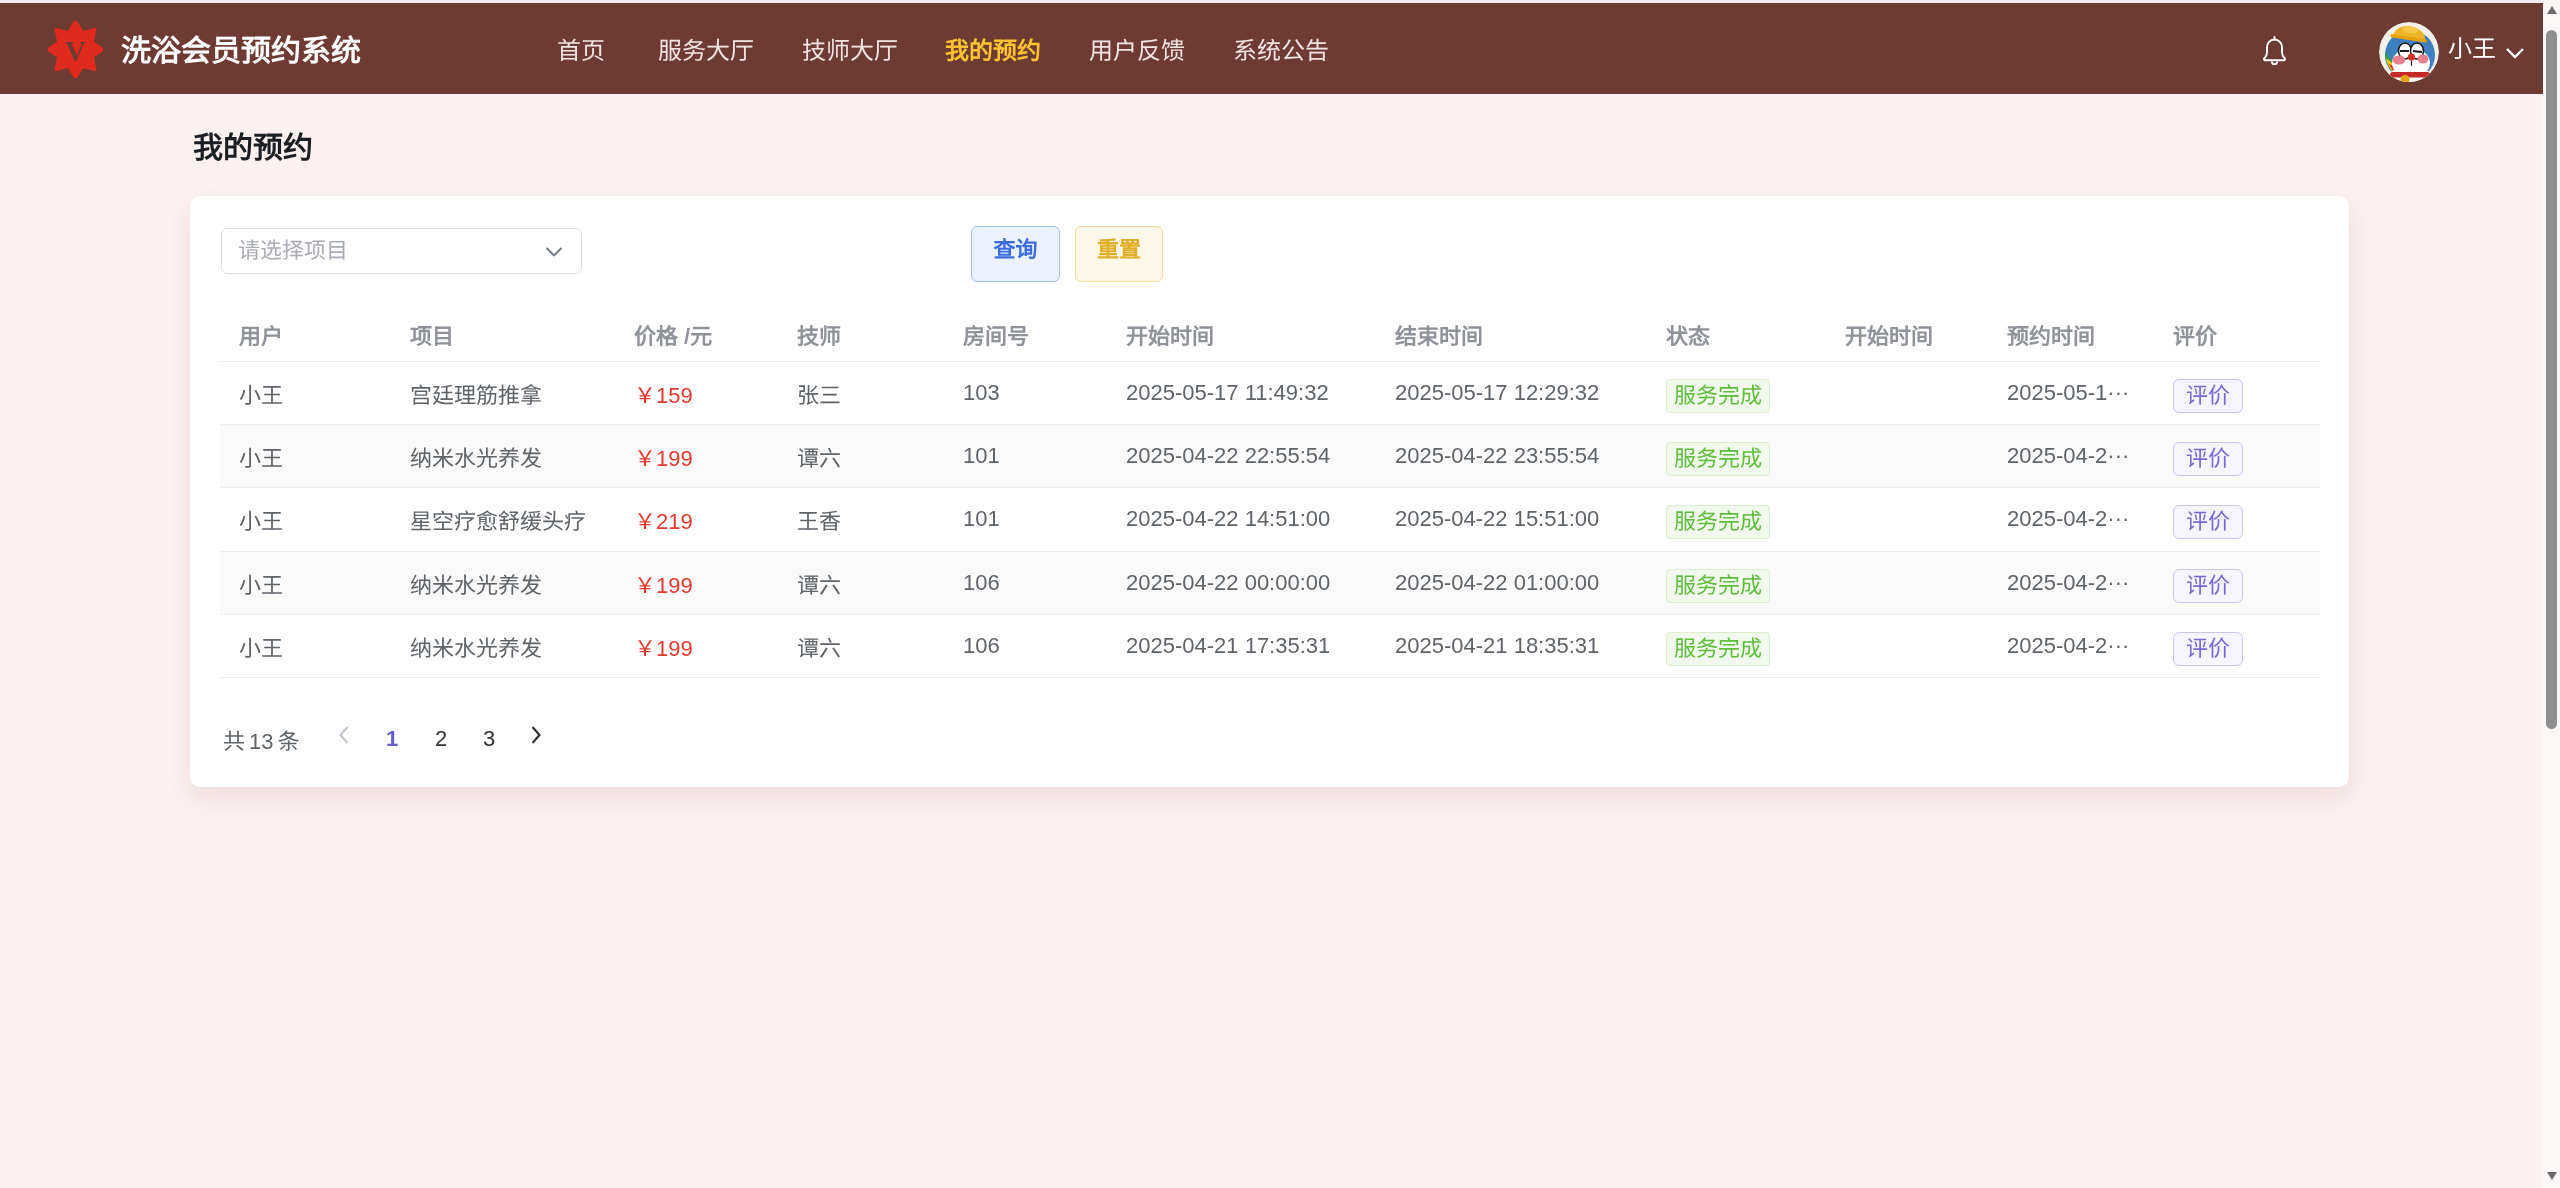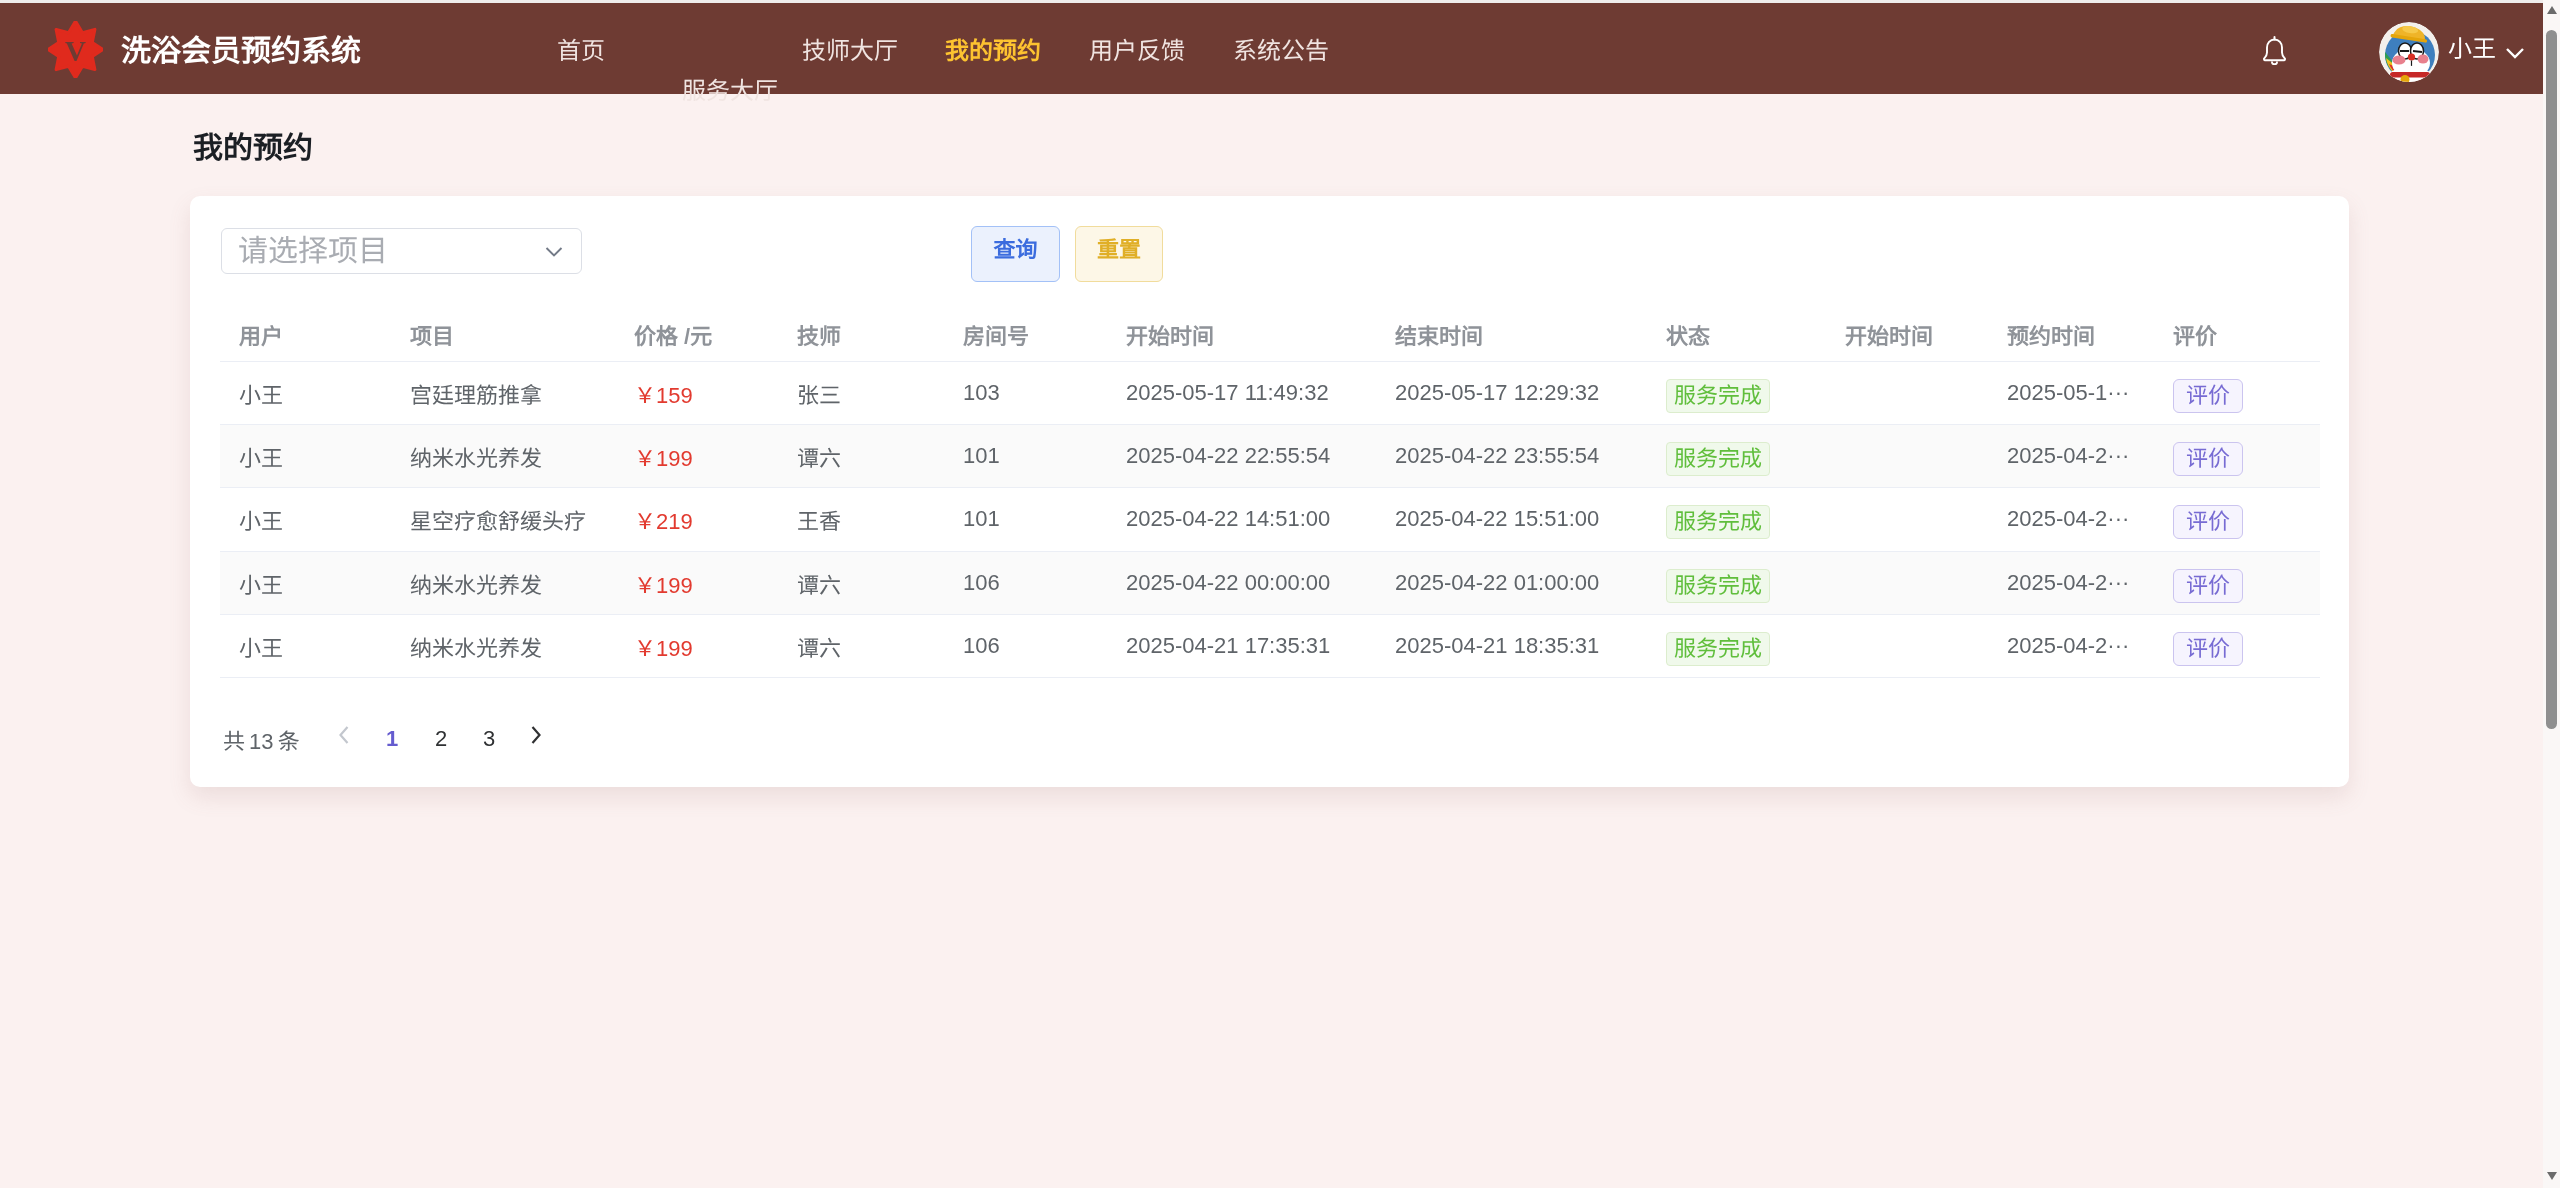--- a/index.html
+++ b/index.html
@@ -13,21 +13,21 @@
   .navlink { position:absolute; top:28px; font-size:24px; color:#F0E4E1; white-space:nowrap; }
   .navlink.active { color:#FDC330; font-weight:bold; }
   .bell { position:absolute; left:2262px; top:33px; }
   .avatar { position:absolute; left:2379px; top:19px; width:60px; height:60px; border-radius:50%; overflow:hidden; }
   .uname { position:absolute; left:2448px; top:26px; font-size:24px; color:#FFFFFF; }
   .uchev { position:absolute; left:2504px; top:43px; }
 
   h1.title { position:absolute; left:193px; top:123px; font-size:30px; font-weight:bold; color:#1B1F24; }
   .card { position:absolute; left:190px; top:196px; width:2159px; height:591px; background:#fff; border-radius:10px; box-shadow:0 10px 22px rgba(150,100,100,0.14); }
 
-  .sel { position:absolute; top:32px; height:46px; background:#fff; border:1px solid #DCDFE6; border-radius:6px; font-size:30px; color:#A9ACB2; line-height:44px; padding-left:16px; }
+  .sel { position:absolute; top:32px; height:46px; background:#fff; border:1px solid #DCDFE6; border-radius:6px; font-size:22px; color:#A9ACB2; line-height:44px; padding-left:16px; }
   .sel1 { left:31px; width:361px; }
   .sel2 { left:406px; width:363px; }
   .selchev { position:absolute; top:17px; }
   .btn { position:absolute; top:30px; height:56px; border-radius:6px; font-size:22px; font-weight:bold; text-align:center; line-height:46px; }
   .btnq { left:781px; width:89px; background:#EBF1FD; border:1px solid #A3C1F7; color:#3B6CDE; }
   .btnr { left:885px; width:88px; background:#FDF7E7; border:1px solid #F1DC9C; color:#E0AF27; }
 
   table.tbl { position:absolute; left:30px; top:112px; width:2100px; border-collapse:collapse; table-layout:fixed; }
   .tbl th { height:53px; font-size:22px; color:#8F9399; font-weight:bold; text-align:left; padding:0 0 0 12px; border-bottom:1px solid #EBEEF5; white-space:nowrap; }
   .tbl td { height:63.4px; font-size:22px; color:#5F6469; text-align:left; padding:0 0 0 12px; border-bottom:1px solid #EBEEF5; white-space:nowrap; overflow:hidden; }
@@ -51,21 +51,21 @@
 <body>
 <div class="page">
   <div class="topstrip"></div>
   <div class="navbar">
     <svg class="logo" viewBox="0 0 55 57">
       <path d="M27.5 0.1 L34.5 11.7 L46.9 8.4 L44.3 21.5 L54.9 28.5 L44.3 35.5 L46.9 48.6 L34.5 45.3 L27.5 56.9 L20.5 45.3 L8.1 48.6 L10.7 35.5 L0.1 28.5 L10.7 21.5 L8.1 8.4 L20.5 11.7 Z" fill="#E02A1D" stroke="#E02A1D" stroke-width="3" stroke-linejoin="round"></path>
       <text x="27.5" y="40" font-family="Liberation Serif, serif" font-size="29" font-weight="bold" fill="#6E3B33" text-anchor="middle">V</text>
     </svg>
     <div class="brand">洗浴会员预约系统</div>
     <div class="navlink" style="left:557px;">首页</div>
-    <div class="navlink" style="left:682px;margin-top:40px;">服务大厅</div>
+    <div class="navlink" style="left:658px;">服务大厅</div>
     <div class="navlink" style="left:802px;">技师大厅</div>
     <div class="navlink active" style="left:945px;">我的预约</div>
     <div class="navlink" style="left:1089px;">用户反馈</div>
     <div class="navlink" style="left:1233px;">系统公告</div>
     <svg class="bell" width="25" height="29" viewBox="0 0 25 29">
       <path d="M12.5 1 L12.5 3.5" stroke="#fff" stroke-width="2" stroke-linecap="round" fill="none"></path>
       <path d="M12.5 3.5 C8 3.5 5 7 5 11.5 L5 16.5 C5 19 3.6 21 2.3 22.3 A1.1 1.1 0 0 0 3.1 24.2 L21.9 24.2 A1.1 1.1 0 0 0 22.7 22.3 C21.4 21 20 19 20 16.5 L20 11.5 C20 7 17 3.5 12.5 3.5 Z" stroke="#fff" stroke-width="1.9" fill="none" stroke-linejoin="round"></path>
       <path d="M10 26.2 a2.5 2.1 0 0 0 5 0" stroke="#fff" stroke-width="1.9" fill="none" stroke-linecap="round"></path>
     </svg>
     <svg class="avatar" viewBox="0 0 60 60">

